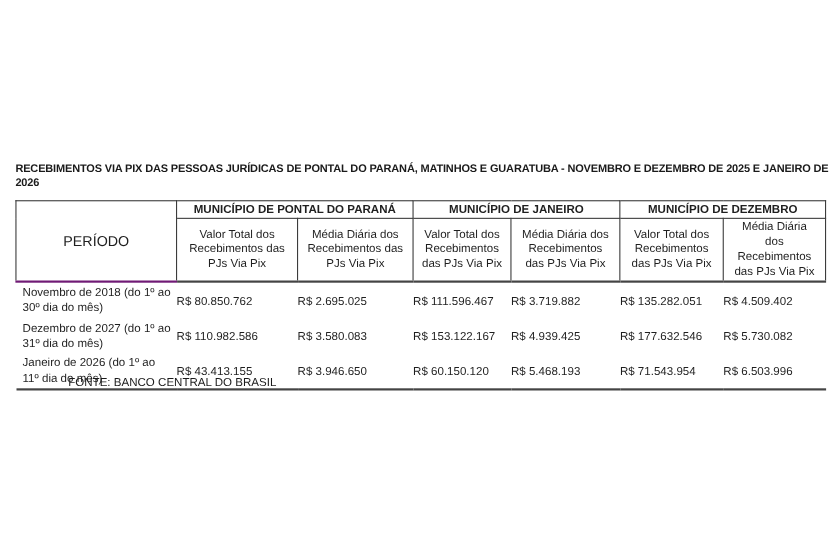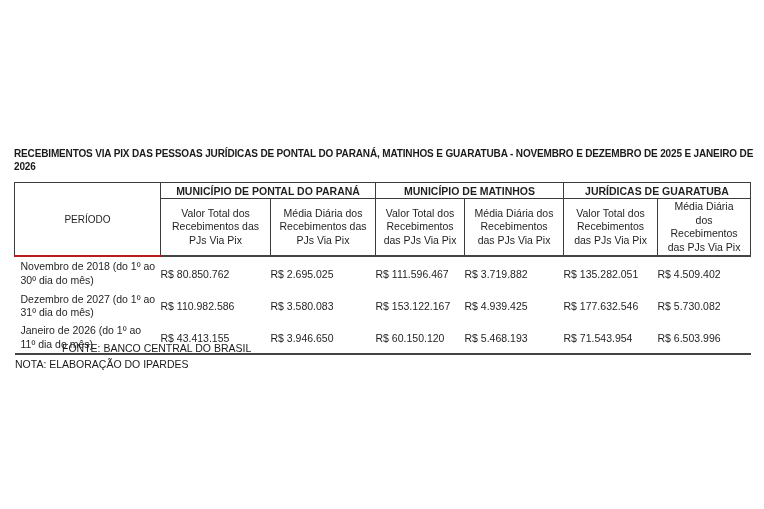--- a/index.html
+++ b/index.html
@@ -43,22 +43,22 @@
   }
   tr.muni-row { height:16px; }
   th.muni {
     font-weight:bold;
     padding:0 12px;
     font-size:10.5px;
     white-space:nowrap;
     overflow:hidden;
   }
   th.periodo {
-    border-bottom:2px solid #b91c1c;
-    font-size:10px;
+    border-bottom:2px solid #701a75;
+    font-size:13px;
   }
   tr.sub-row th {
     border-bottom:2px solid #444444;
     line-height:13.5px;
     padding:1px 7px;
     height:43px;
   }
   tbody td { border:none; vertical-align:middle; }
   tbody tr.r1 { height:34px; }
   tbody tr.r2 { height:32px; }
@@ -99,22 +99,22 @@
       <col style="width:105px">
       <col style="width:89px">
       <col style="width:99px">
       <col style="width:94px">
       <col style="width:93px">
     </colgroup>
     <thead>
       <tr class="muni-row">
         <th class="periodo" rowspan="2">PERÍODO</th>
         <th class="muni" colspan="2">MUNICÍPIO DE PONTAL DO PARANÁ</th>
-        <th class="muni" colspan="2">MUNICÍPIO DE MATINHOS</th>
-        <th class="muni" colspan="2">JURÍDICAS DE GUARATUBA</th>
+        <th class="muni" colspan="2">MUNICÍPIO DE JANEIRO</th>
+        <th class="muni" colspan="2">MUNICÍPIO DE DEZEMBRO</th>
       </tr>
       <tr class="sub-row">
         <th class="sub">Valor Total dos Recebimentos das PJs Via Pix</th>
         <th class="sub">Média Diária dos Recebimentos das PJs Via Pix</th>
         <th class="sub">Valor Total dos Recebimentos das PJs Via Pix</th>
         <th class="sub">Média Diária dos Recebimentos das PJs Via Pix</th>
         <th class="sub">Valor Total dos Recebimentos das PJs Via Pix</th>
         <th class="sub">Média Diária dos Recebimentos das PJs Via Pix</th>
       </tr>
     </thead>
@@ -143,15 +143,14 @@
         <td class="val">R$ 3.946.650</td>
         <td class="val">R$ 60.150.120</td>
         <td class="val">R$ 5.468.193</td>
         <td class="val">R$ 71.543.954</td>
         <td class="val">R$ 6.503.996</td>
       </tr>
     </tbody>
   </table>
 
   <p class="fonte">FONTE: BANCO CENTRAL DO BRASIL</p>
-  <p class="nota">NOTA: ELABORAÇÃO DO IPARDES</p>
 
 </div>
 
 </body></html>

